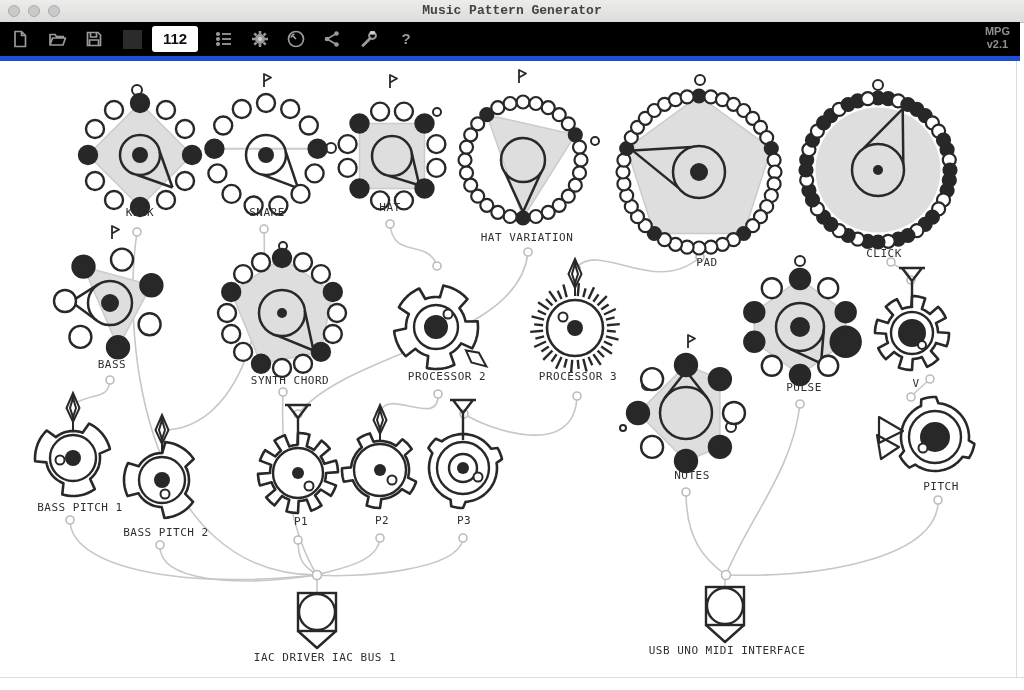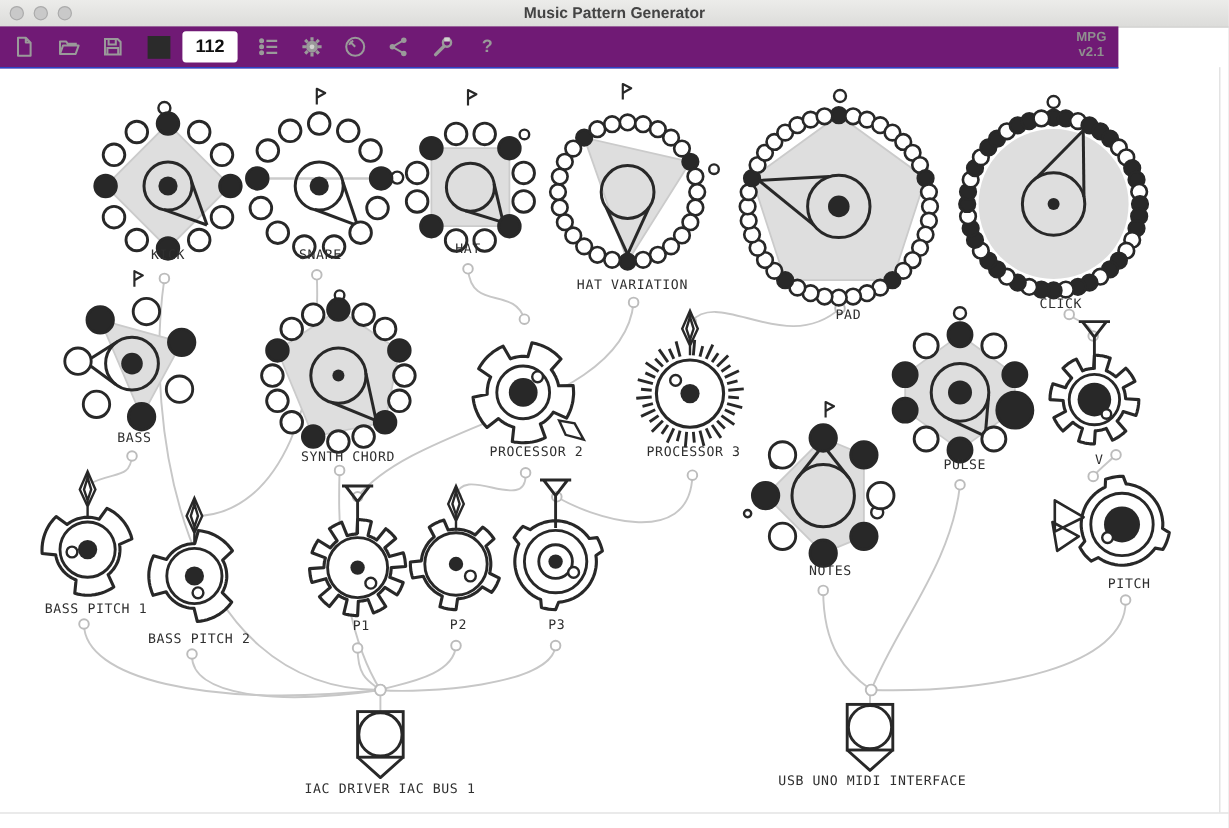--- a/index.html
+++ b/index.html
@@ -1,27 +1,27 @@
 <!DOCTYPE html>
 <html><head>
 <meta charset="utf-8">
 <style>
   html,body{margin:0;padding:0;width:1024px;height:690px;overflow:hidden;background:#fff;
     font-family:"Liberation Sans",sans-serif;}
   #window{position:relative;width:1024px;height:690px;background:#fff;outline:1px solid #9e9e9e;}
   
   #titlebar{position:absolute;left:0;top:0;width:1024px;height:22px;
-    background:linear-gradient(#ececea,#dcdcda);border-bottom:1px solid #c4c4c2;z-index:5;}
+    background:linear-gradient(#ececea,#dcdcda);border-bottom:1px solid #c4c4c2;z-index:5;font-family:Liberation Mono, monospace;}
   .tl{position:absolute;top:5px;width:12px;height:12px;border-radius:50%;
     background:#c9c9c9;border:1px solid #ababab;box-sizing:border-box;}
   #windowTitle{position:absolute;left:0;right:0;top:0;height:22px;line-height:22px;
     text-align:center;font-size:13px;font-weight:bold;color:#434343;}
   
-  #toolbar{position:absolute;left:0;top:22px;width:932px;height:34px;
-    background:#701a75;border-bottom:1px solid #1d4ed8;z-index:5;}
+  #toolbar{position:absolute;left:0;top:22px;width:1020px;height:34px;
+    background:#000000;border-bottom:5px solid #1d4ed8;z-index:5;}
   .tbtn{position:absolute;top:7px;width:20px;height:20px;cursor:default;}
   #swatch{position:absolute;top:8px;left:123px;width:19px;height:19px;background:#2b2b2b;}
   #bpmBox{position:absolute;top:4px;left:152px;width:46px;height:26px;background:#fff;
     border-radius:3px;text-align:center;line-height:26px;font-size:15px;font-weight:bold;color:#111;}
   #qmark{position:absolute;top:7px;left:396px;width:20px;height:20px;text-align:center;
     line-height:20px;font-size:15px;font-weight:bold;color:#999;}
   #brand{position:absolute;right:10px;top:3px;text-align:center;font-size:11px;line-height:13px;
     color:#8f8f8f;font-weight:bold;}
   
   #canvas-svg{position:absolute;left:0;top:0;z-index:1;}

